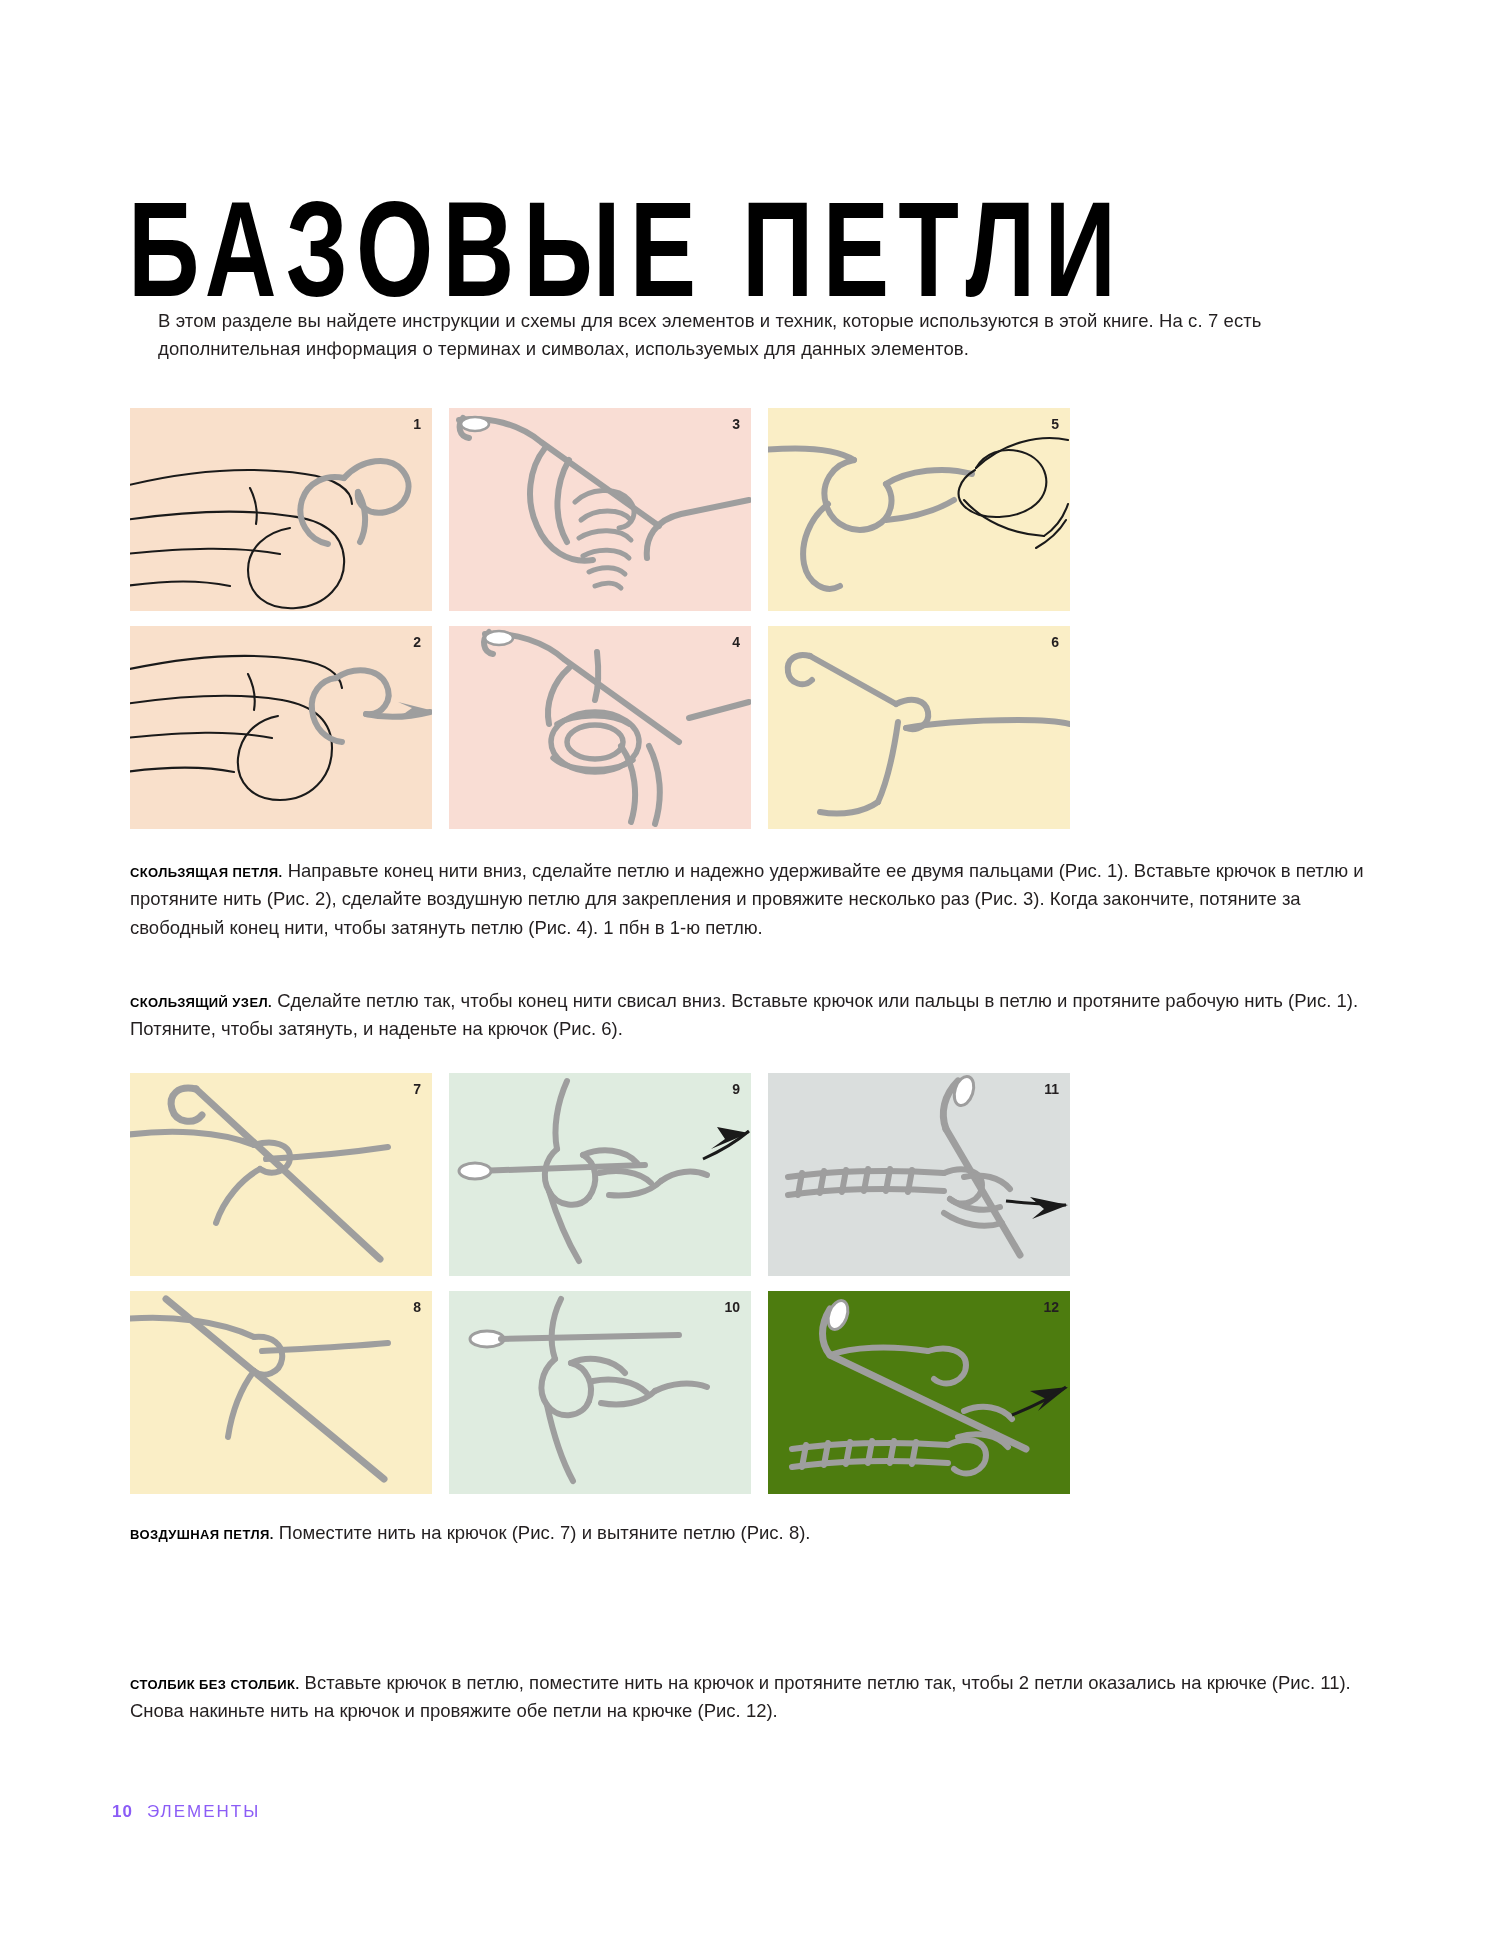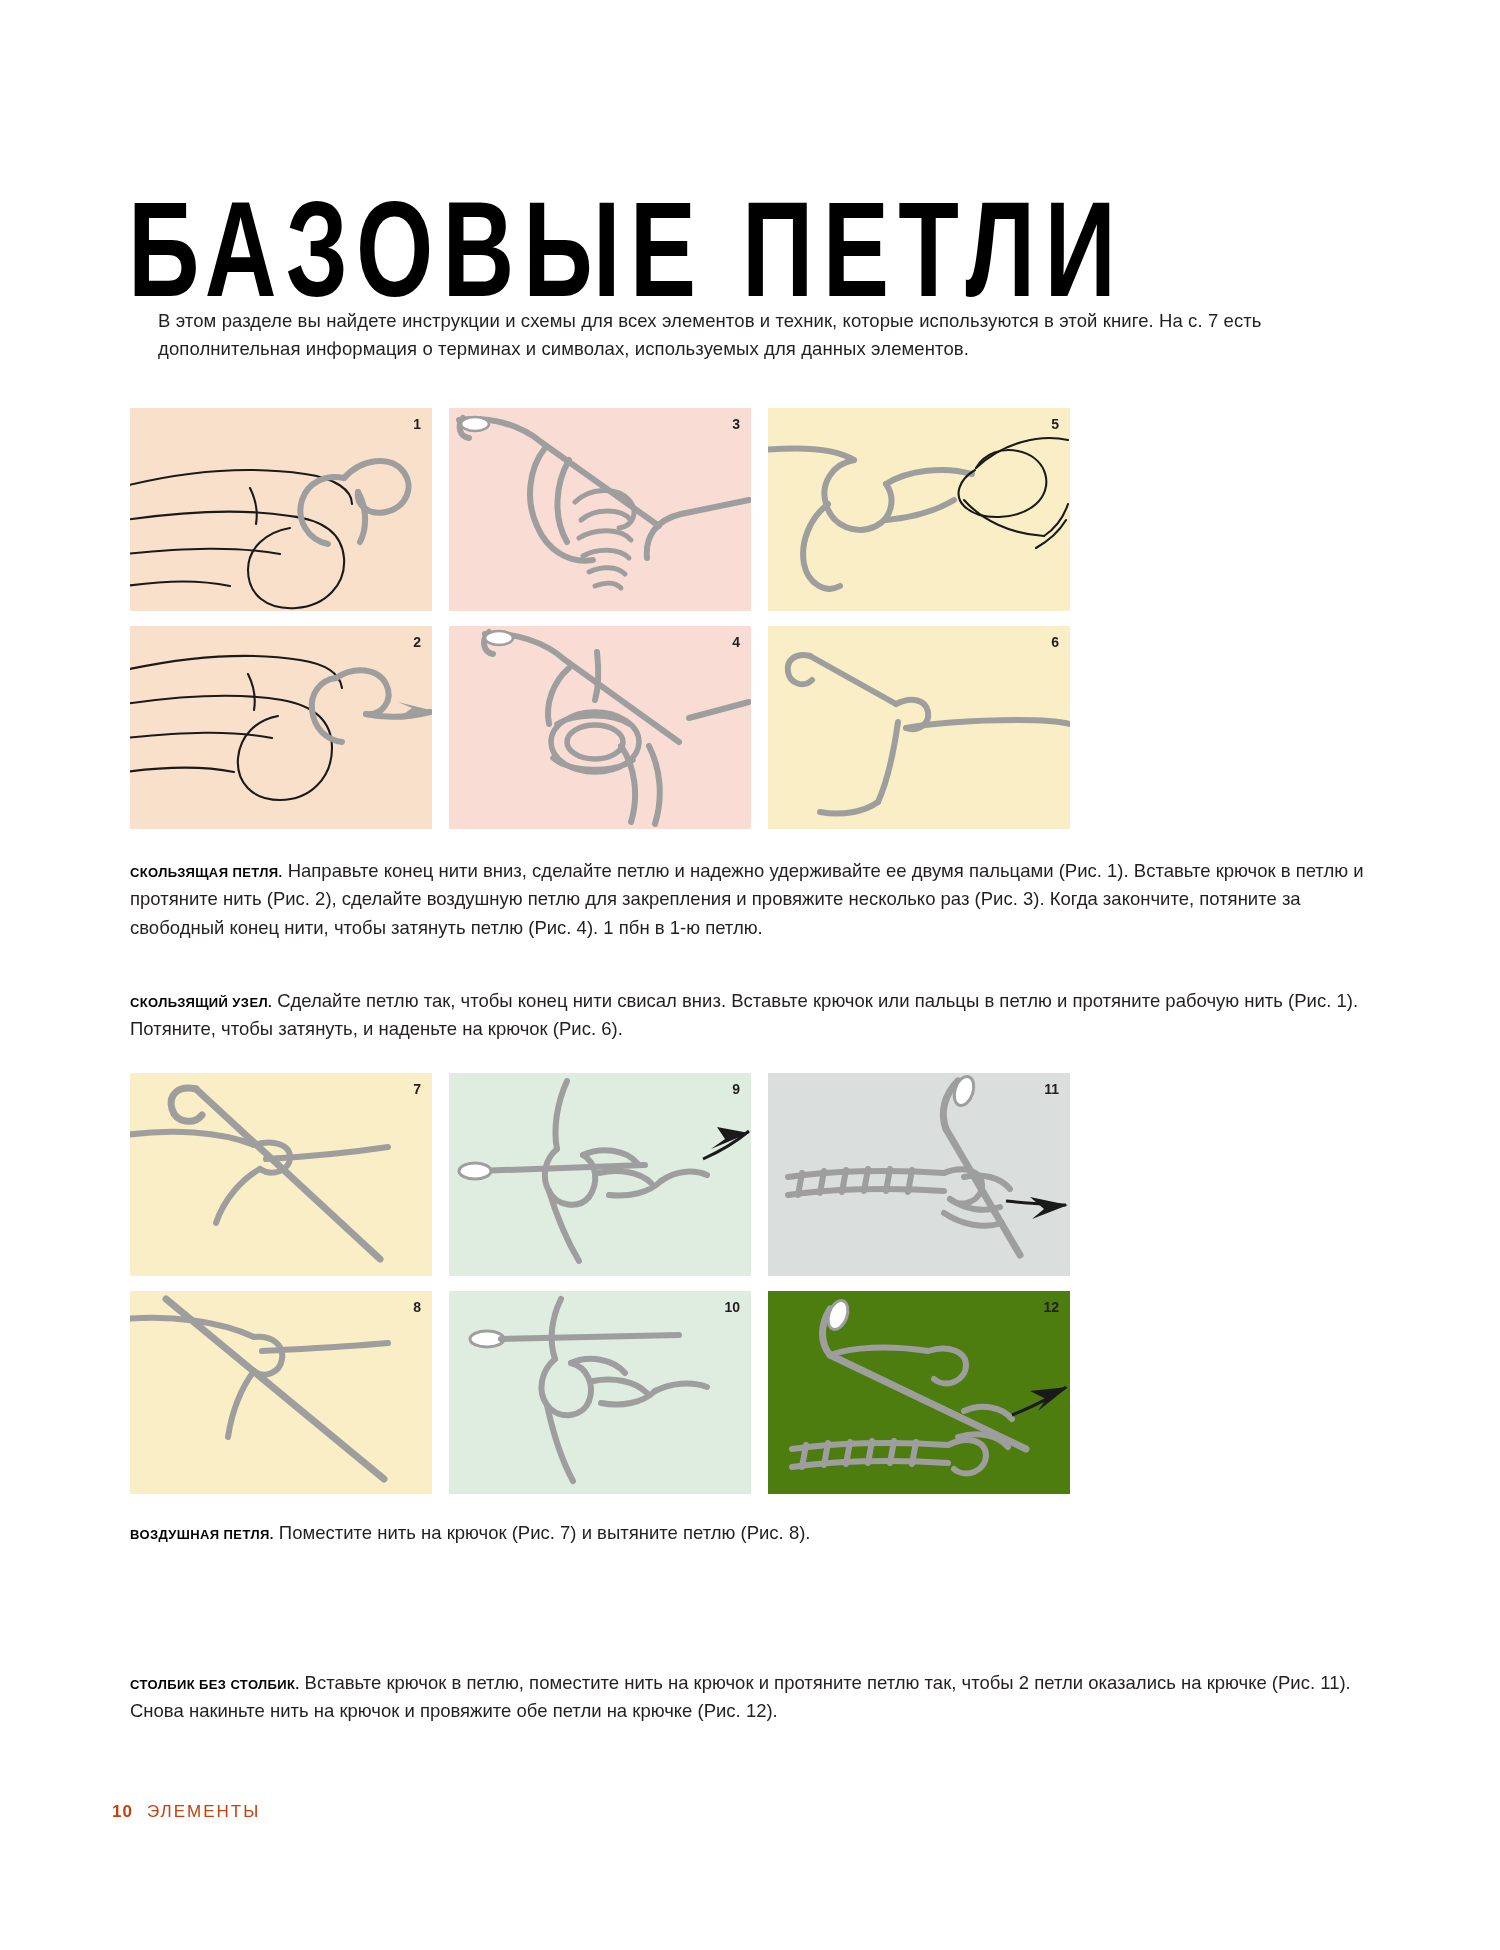--- a/index.html
+++ b/index.html
@@ -104,21 +104,21 @@
   #txt-4 { left: 130px; top: 1558px; }
   #txt-5 { left: 130px; top: 1650px; }
 
   
   .footer {
     position: absolute;
     left: 112px;
     bottom: 128px;
     font-size: 17px;
     letter-spacing: 1px;
-    color: #c2410c;
+    color: #8b5cf6;
   }
   .footer .pageno {
     font-weight: bold;
     margin-right: 14px;
   }
   .footer .sect {
     letter-spacing: 2px;
   }
 </style>
 </head>

